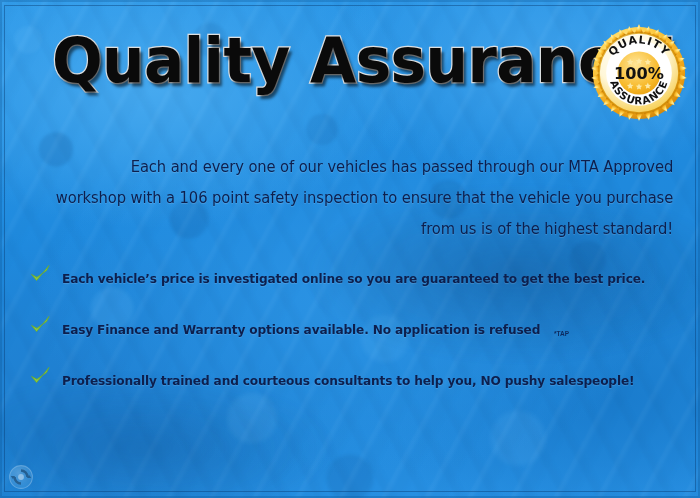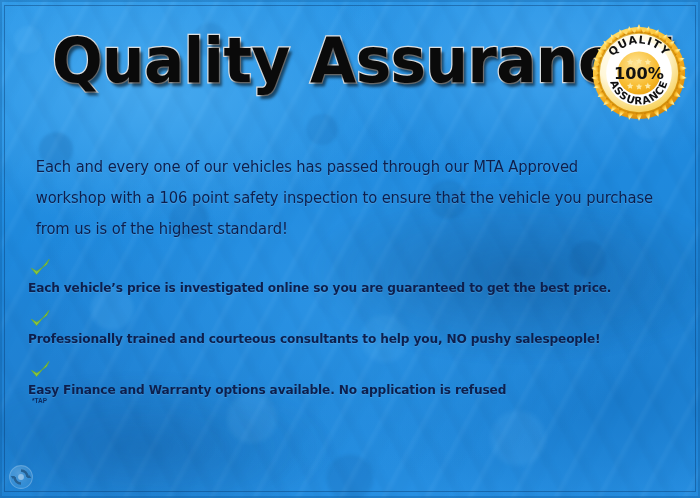--- a/index.html
+++ b/index.html
@@ -123,46 +123,45 @@
     top: 24px;
     width: 98px;
     height: 98px;
   }
   .seal svg { display:block; width:100%; height:100%; }
 
   
   .intro {
     position: absolute;
     left: 26px;
-    right: 29px;
+    right: 17px;
     top: 152px;
-    text-align: left;
+    text-align: right;
     color: #0d1f4d;
     font-family: "DejaVu Sans", sans-serif;
     font-size: 15.2px;
     line-height: 31px;
     letter-spacing: -0.1px;
     text-shadow: 0 1px 1px rgba(255,255,255,.16);
   }
   .intro div { transform: scaleX(.97); }
 
   
   .bullets {
     position: absolute;
     left: 28px;
     right: 20px;
     top: 256px;
   }
   .bullet {
     position: relative;
     display: flex;
-    align-items: flex-start;
+    align-items: flex-end;
     height: 30px;
     margin-bottom: 21px;
-    flex-direction: column;
   }
   .check {
     flex: 0 0 auto;
     width: 24px;
     height: 24px;
     margin-right: 10px;
   }
   .check svg { display:block; width:100%; height:100%; }
   .bullet-text {
     font-family: "DejaVu Sans", sans-serif;
@@ -323,31 +322,31 @@
       </span>
       <span class="bullet-text">Each vehicle’s price is investigated online so you are guaranteed to get the best price.</span>
     </div>
 
     <div class="bullet">
       <span class="check">
         <svg viewBox="0 0 24 24" xmlns="http://www.w3.org/2000/svg">
           <path d="M3.5 12.4 L8.6 18.6 L21 3.4 L18.6 8.6 L8.9 15.2 Z" fill="#8dc63f" stroke="#6fae27" stroke-width=".7" stroke-linejoin="round"></path>
         </svg>
       </span>
-      <span class="bullet-text">Professionally trained and courteous consultants to help you, NO pushy salespeople!</span>
+      <span class="bullet-text">Easy Finance and Warranty options available. No application is refused</span>
+      <span class="bullet-note">*TAP</span>
     </div>
 
     <div class="bullet">
       <span class="check">
         <svg viewBox="0 0 24 24" xmlns="http://www.w3.org/2000/svg">
           <path d="M3.5 12.4 L8.6 18.6 L21 3.4 L18.6 8.6 L8.9 15.2 Z" fill="#8dc63f" stroke="#6fae27" stroke-width=".7" stroke-linejoin="round"></path>
         </svg>
       </span>
-      <span class="bullet-text">Easy Finance and Warranty options available. No application is refused</span>
-      <span class="bullet-note">*TAP</span>
+      <span class="bullet-text">Professionally trained and courteous consultants to help you, NO pushy salespeople!</span>
     </div>
 
 
   </div>
 
   <div class="spin-badge">
     <svg viewBox="0 0 32 32" xmlns="http://www.w3.org/2000/svg">
       <defs>
         <radialGradient id="spinBg" cx="40%" cy="32%" r="75%">
           <stop offset="0%" stop-color="#bcdcf4" stop-opacity=".55"></stop>

